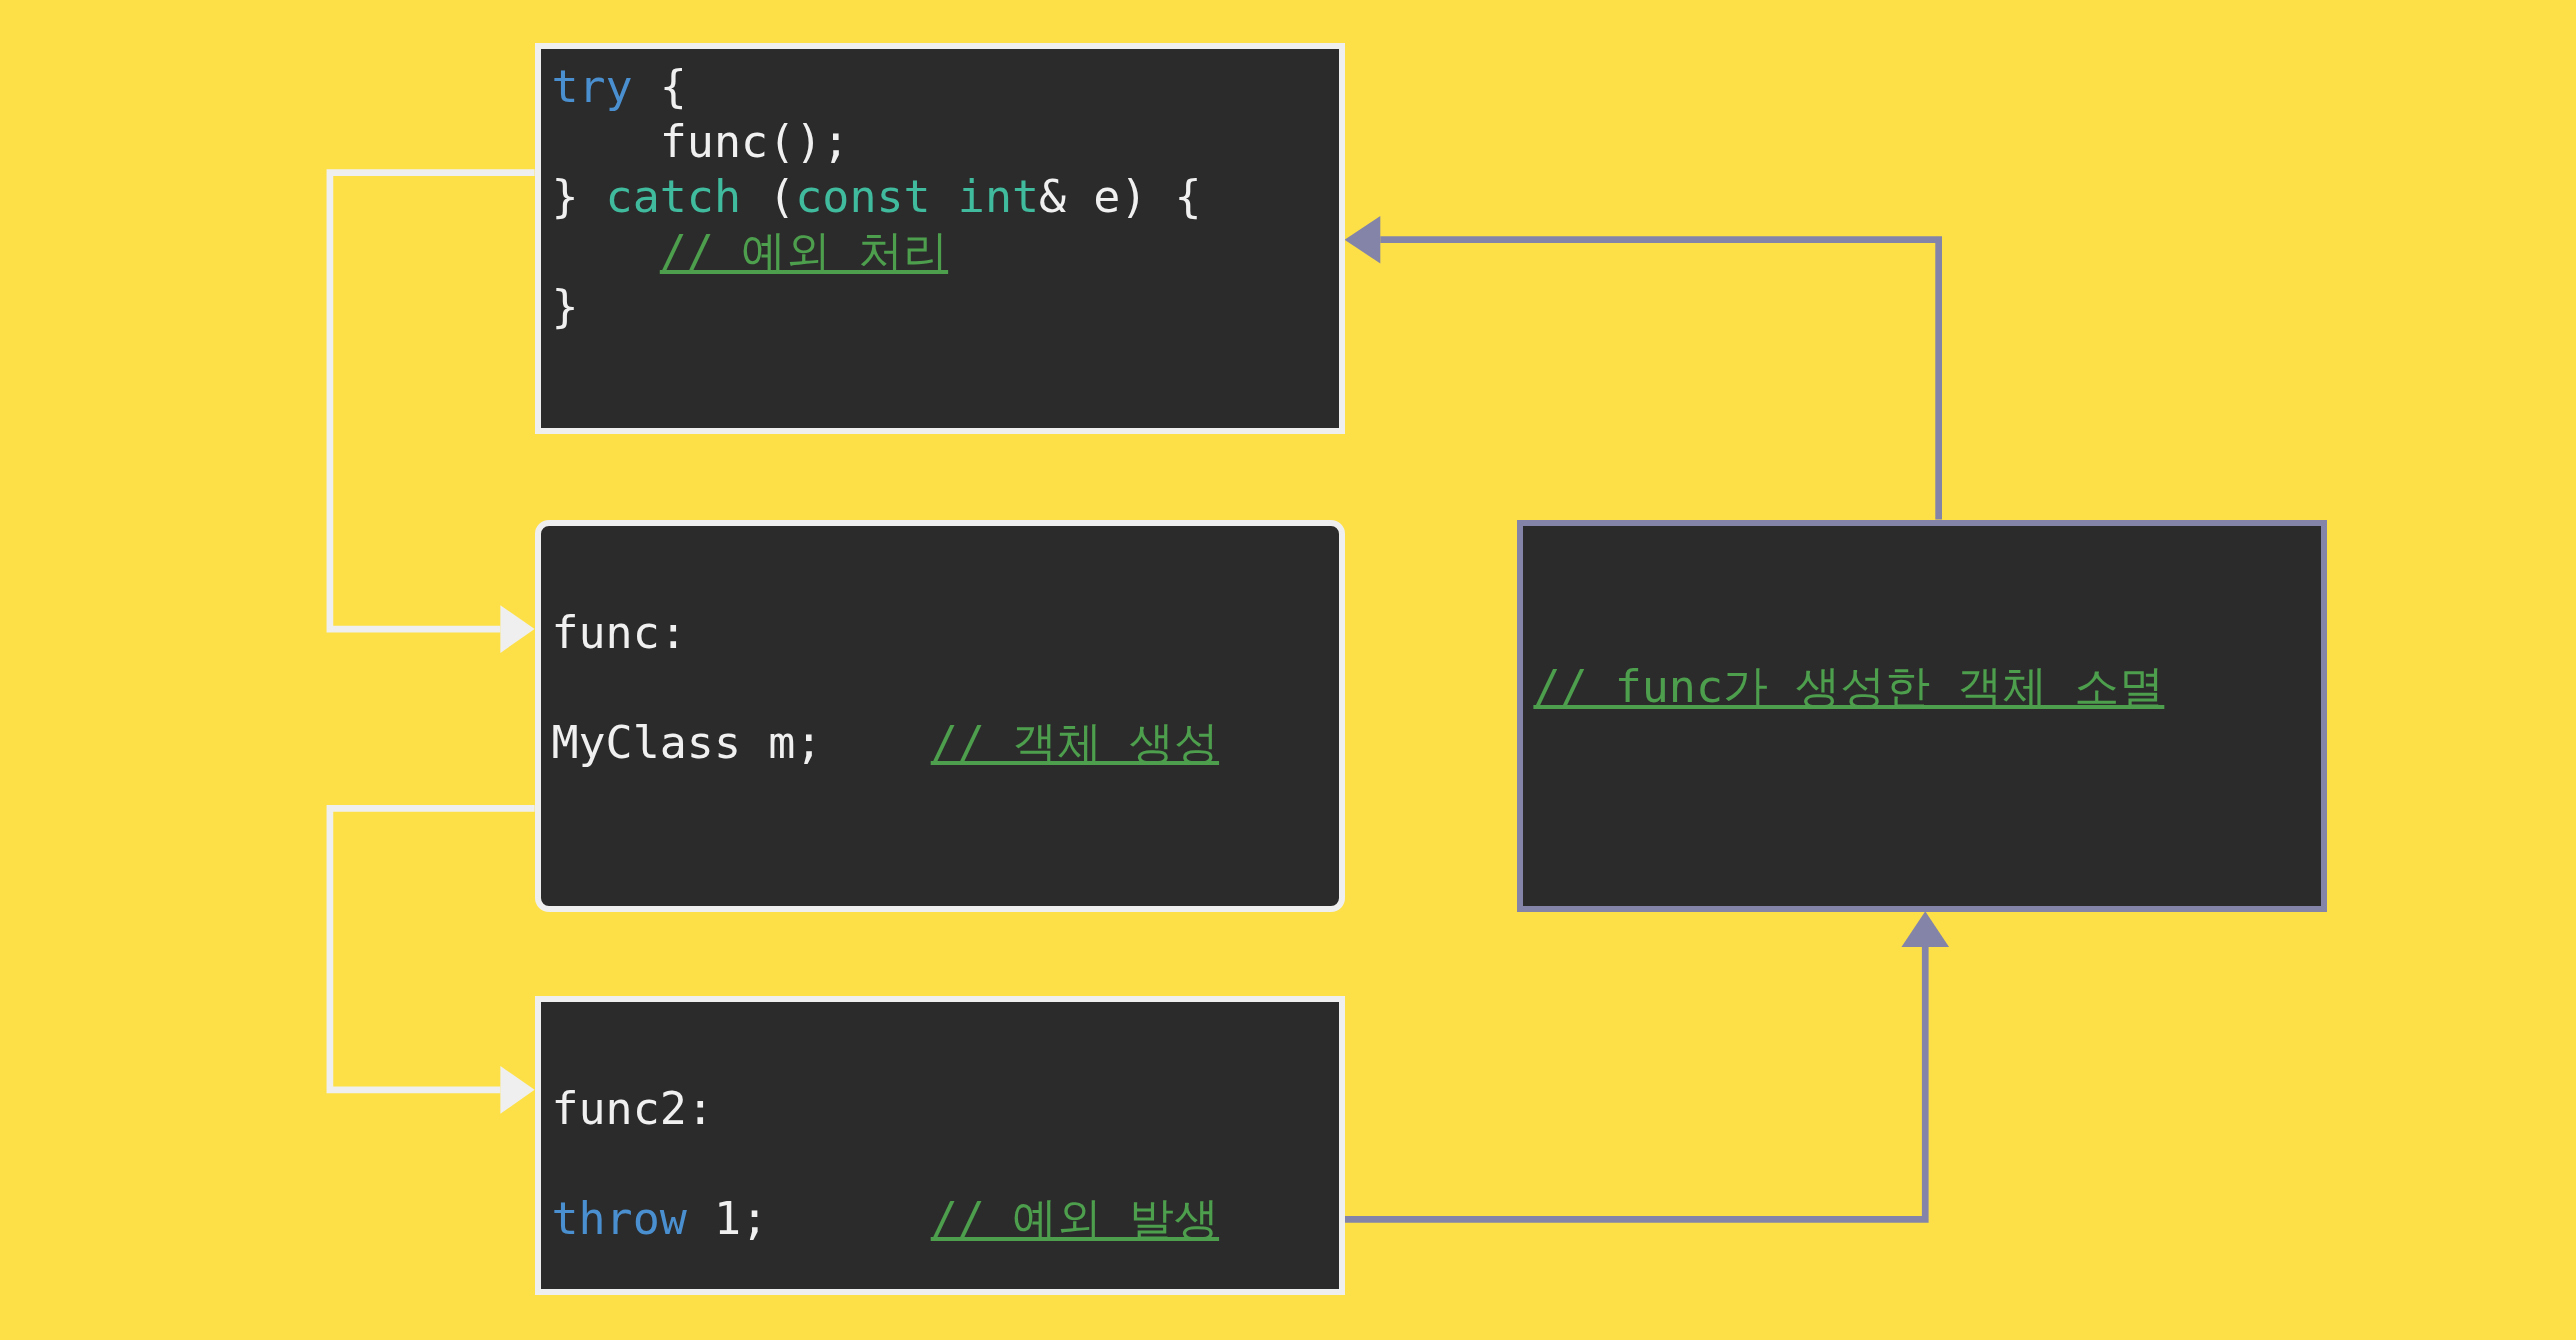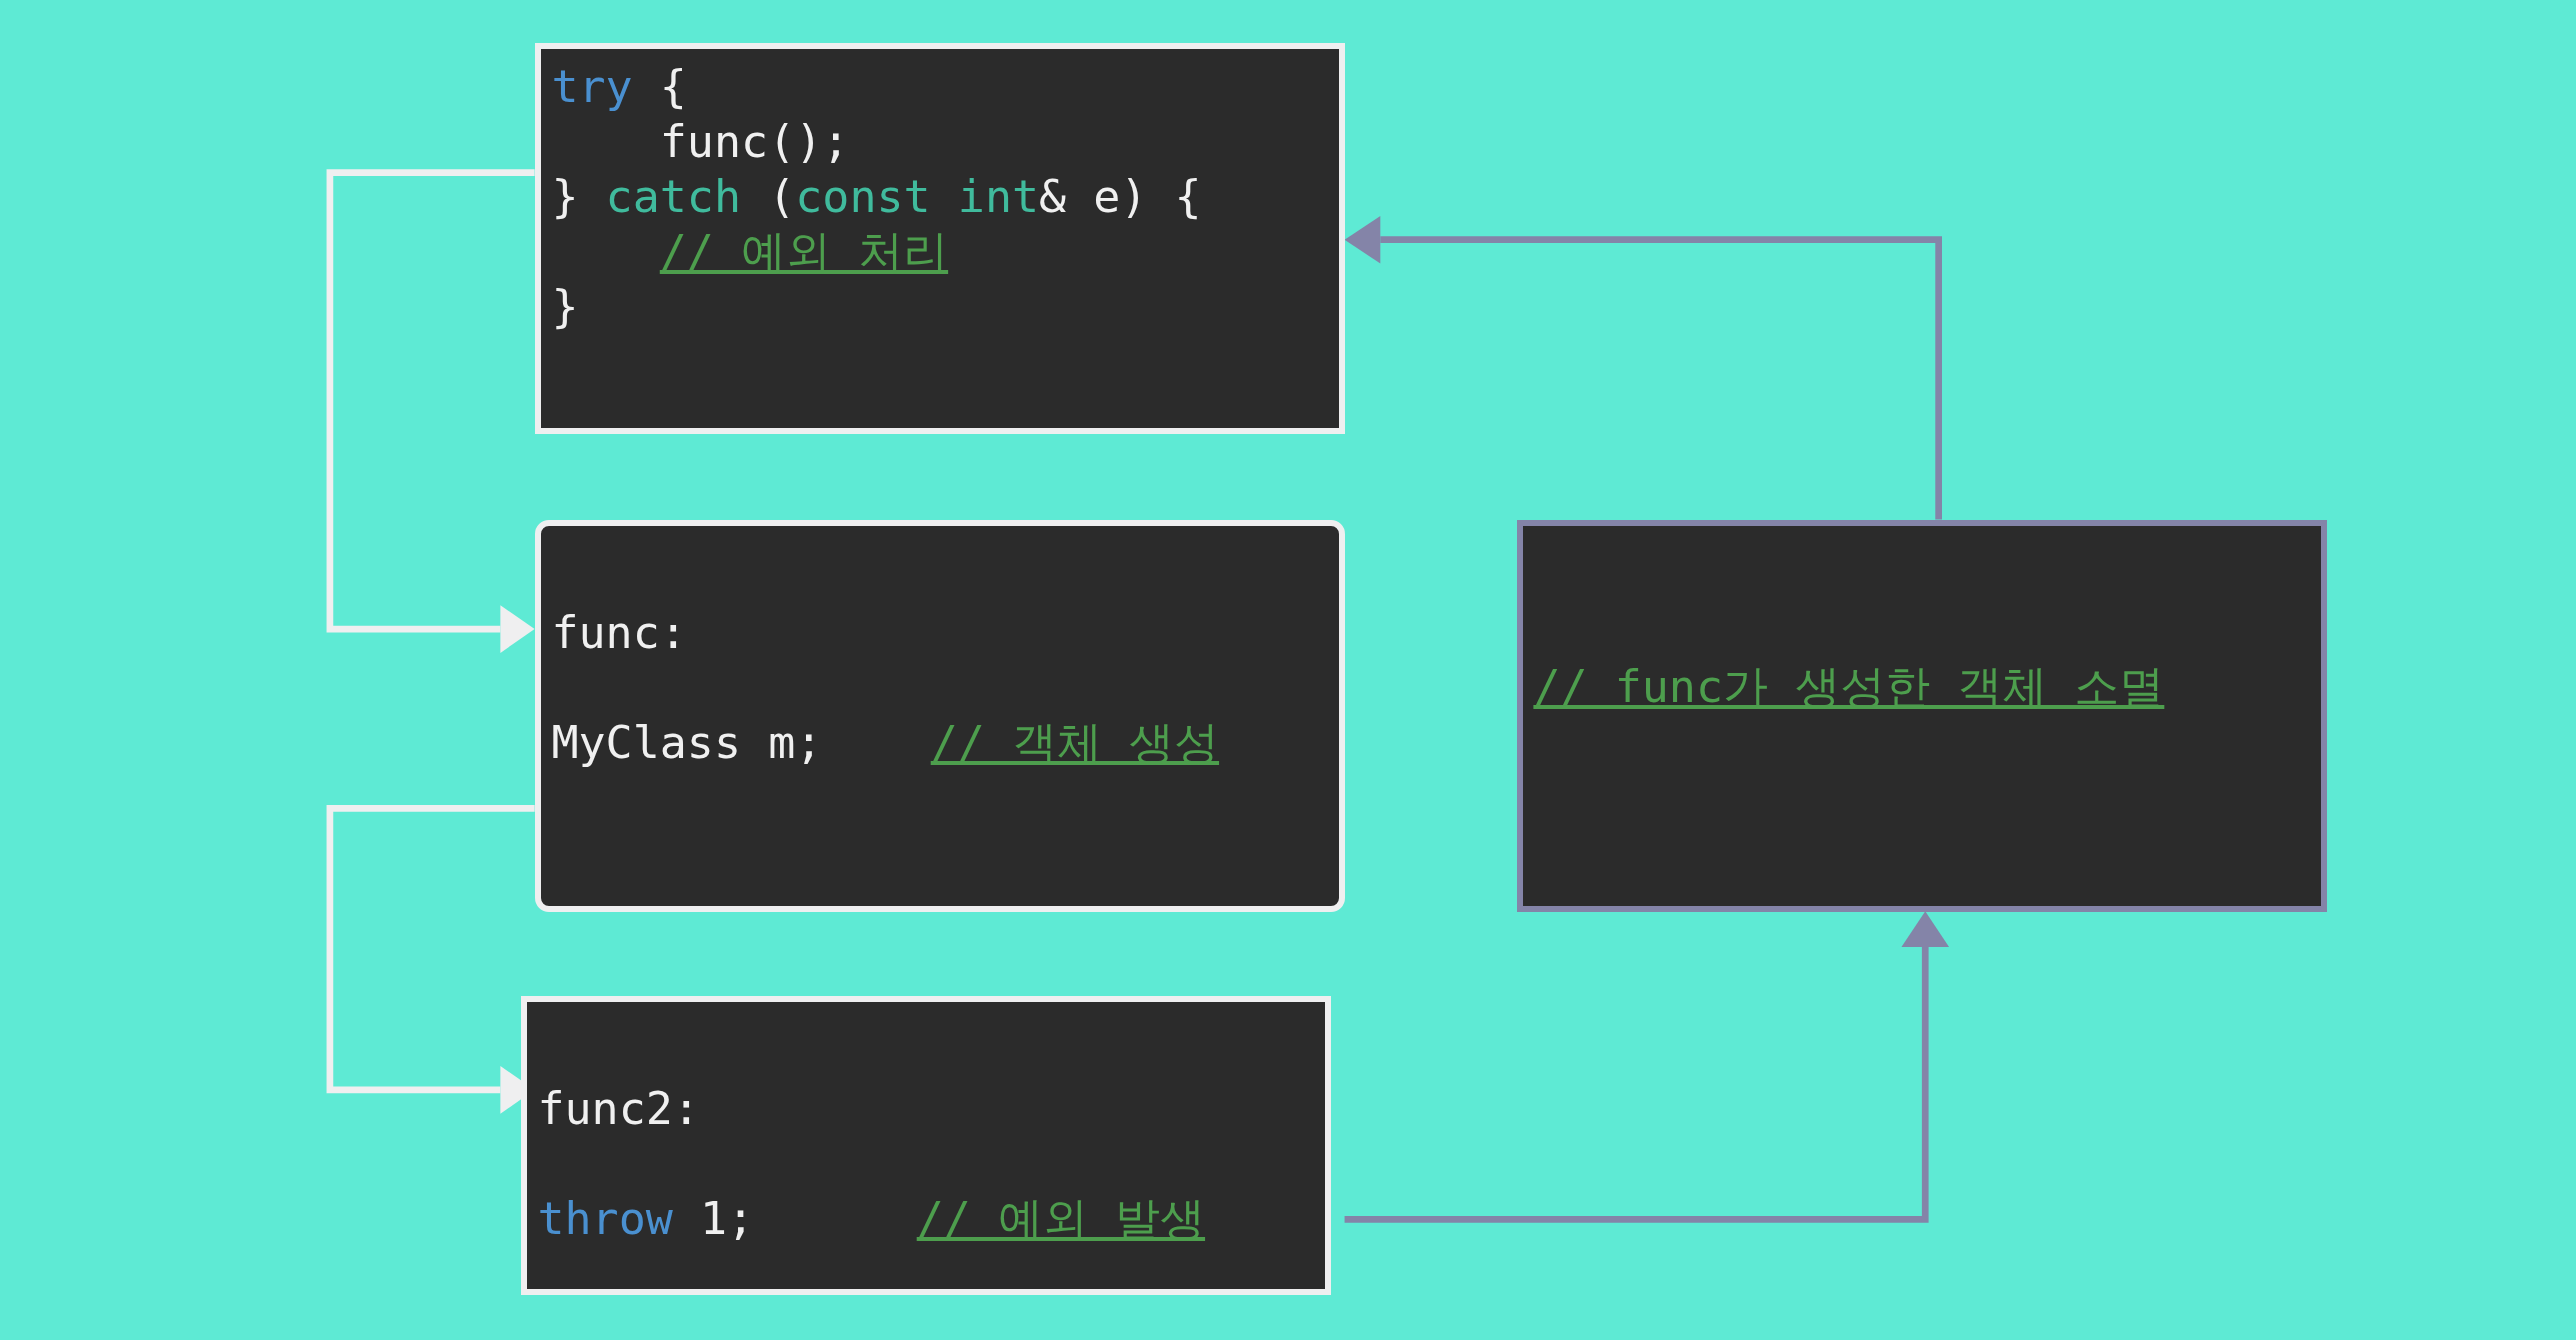--- a/index.html
+++ b/index.html
@@ -4,21 +4,21 @@
 <style>
   html, body {
     margin: 0;
     padding: 0;
     background: #000000;
   }
   #canvas {
     position: relative;
     width: 2576px;
     height: 1340px;
-    background: #5eead4;
+    background: #fde047;
     overflow: hidden;
     font-family: "DejaVu Sans Mono", "Liberation Mono", monospace;
   }
   .code-box {
     position: absolute;
     background: #2b2b2b;
     box-sizing: border-box;
     overflow: hidden;
   }
   .code-box.white-border {
@@ -80,21 +80,21 @@
   </svg>
 
   <div class="code-box white-border" style="left:535px; top:43px; width:810px; height:391px;">
     <div class="code-lines" style="top:10.4px; left:10.4px;"><span class="ln"><span class="tok-kw-blue">try</span><span class="tok-plain"> {</span></span><span class="ln"><span class="tok-plain">    func();</span></span><span class="ln"><span class="tok-plain">} </span><span class="tok-kw-teal">catch</span><span class="tok-plain"> (</span><span class="tok-kw-teal">const</span><span class="tok-plain"> </span><span class="tok-kw-teal">int</span><span class="tok-plain">&amp; e) {</span></span><span class="ln"><span class="tok-plain">    </span><span class="tok-comment">// 예외 처리</span></span><span class="ln"><span class="tok-plain">}</span></span></div>
   </div>
 
   <div class="code-box white-border" style="left:535px; top:520px; width:810px; height:392px;border-radius:14px;">
     <div class="code-lines" style="top:79px; left:10.4px;"><span class="ln"><span class="tok-plain">func:</span></span><span class="ln"><span class="tok-plain"></span></span><span class="ln"><span class="tok-plain">MyClass m;</span><span class="tok-plain">    </span><span class="tok-comment">// 객체 생성</span></span></div>
   </div>
 
-  <div class="code-box white-border" style="left:521px; top:996px; width:810px; height:299px;">
+  <div class="code-box white-border" style="left:535px; top:996px; width:810px; height:299px;">
     <div class="code-lines" style="top:79px; left:10.4px;"><span class="ln"><span class="tok-plain">func2:</span></span><span class="ln"><span class="tok-plain"></span></span><span class="ln"><span class="tok-kw-blue">throw</span><span class="tok-plain"> 1;</span><span class="tok-plain">      </span><span class="tok-comment">// 예외 발생</span></span></div>
   </div>
 
   <div class="code-box purple-border" style="left:1517px; top:520px; width:810px; height:392px;">
     <div class="code-lines" style="top:133px; left:10.4px;"><span class="ln"><span class="tok-comment">// func가 생성한 객체 소멸</span></span></div>
   </div>
 
 </div>
 
 

